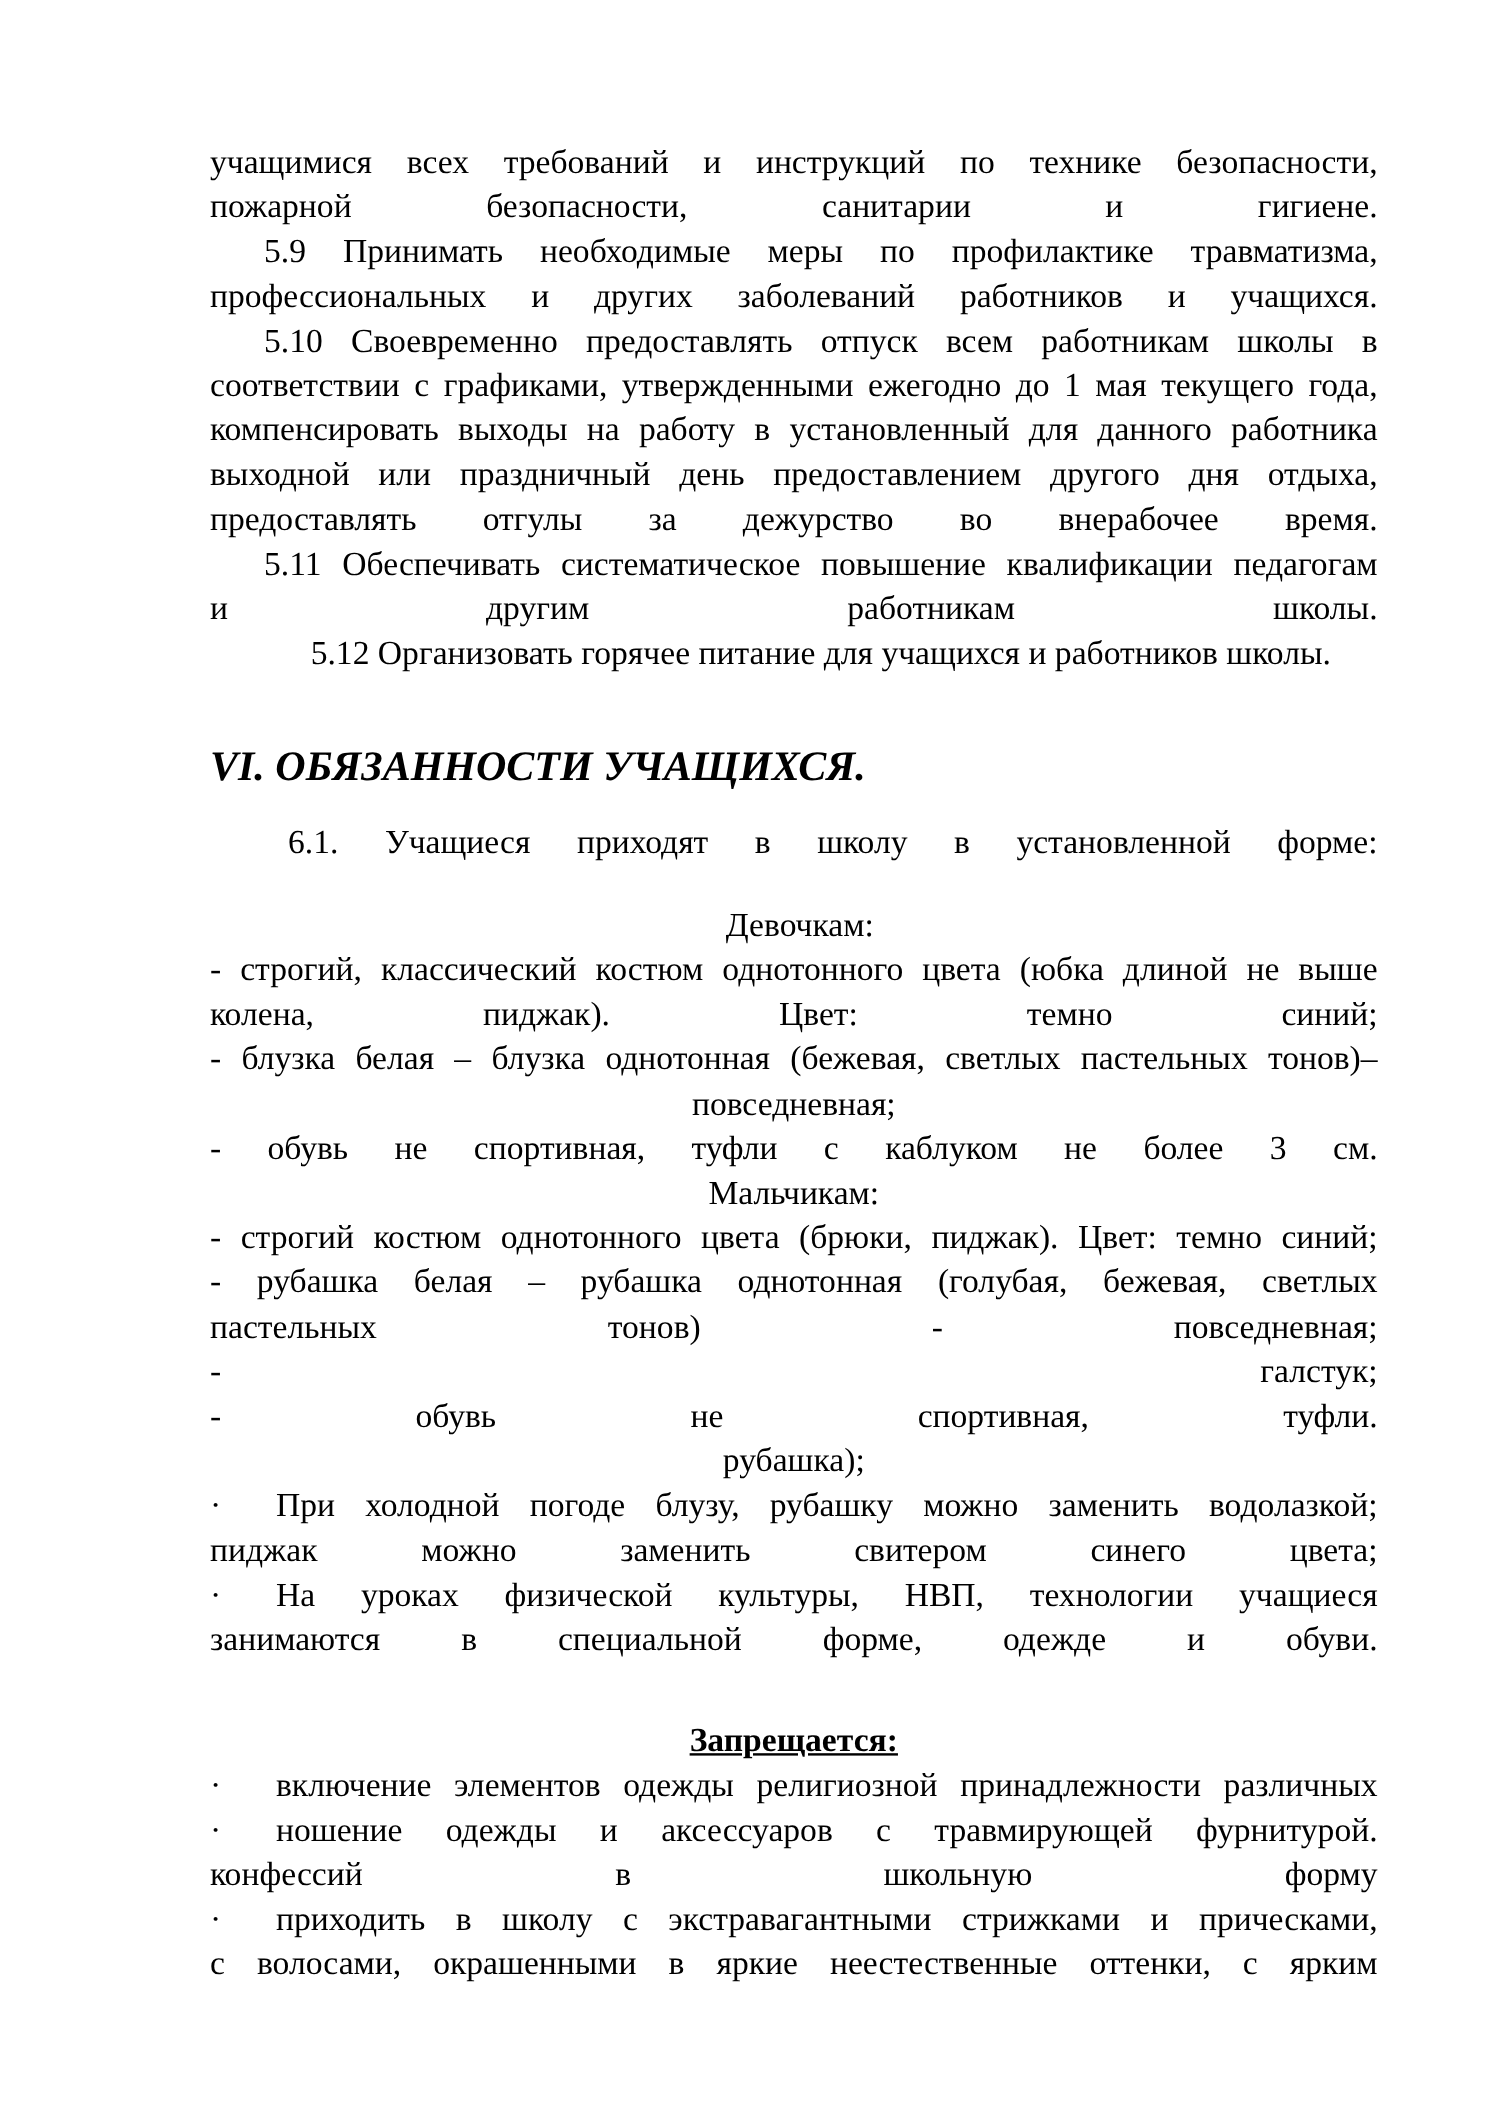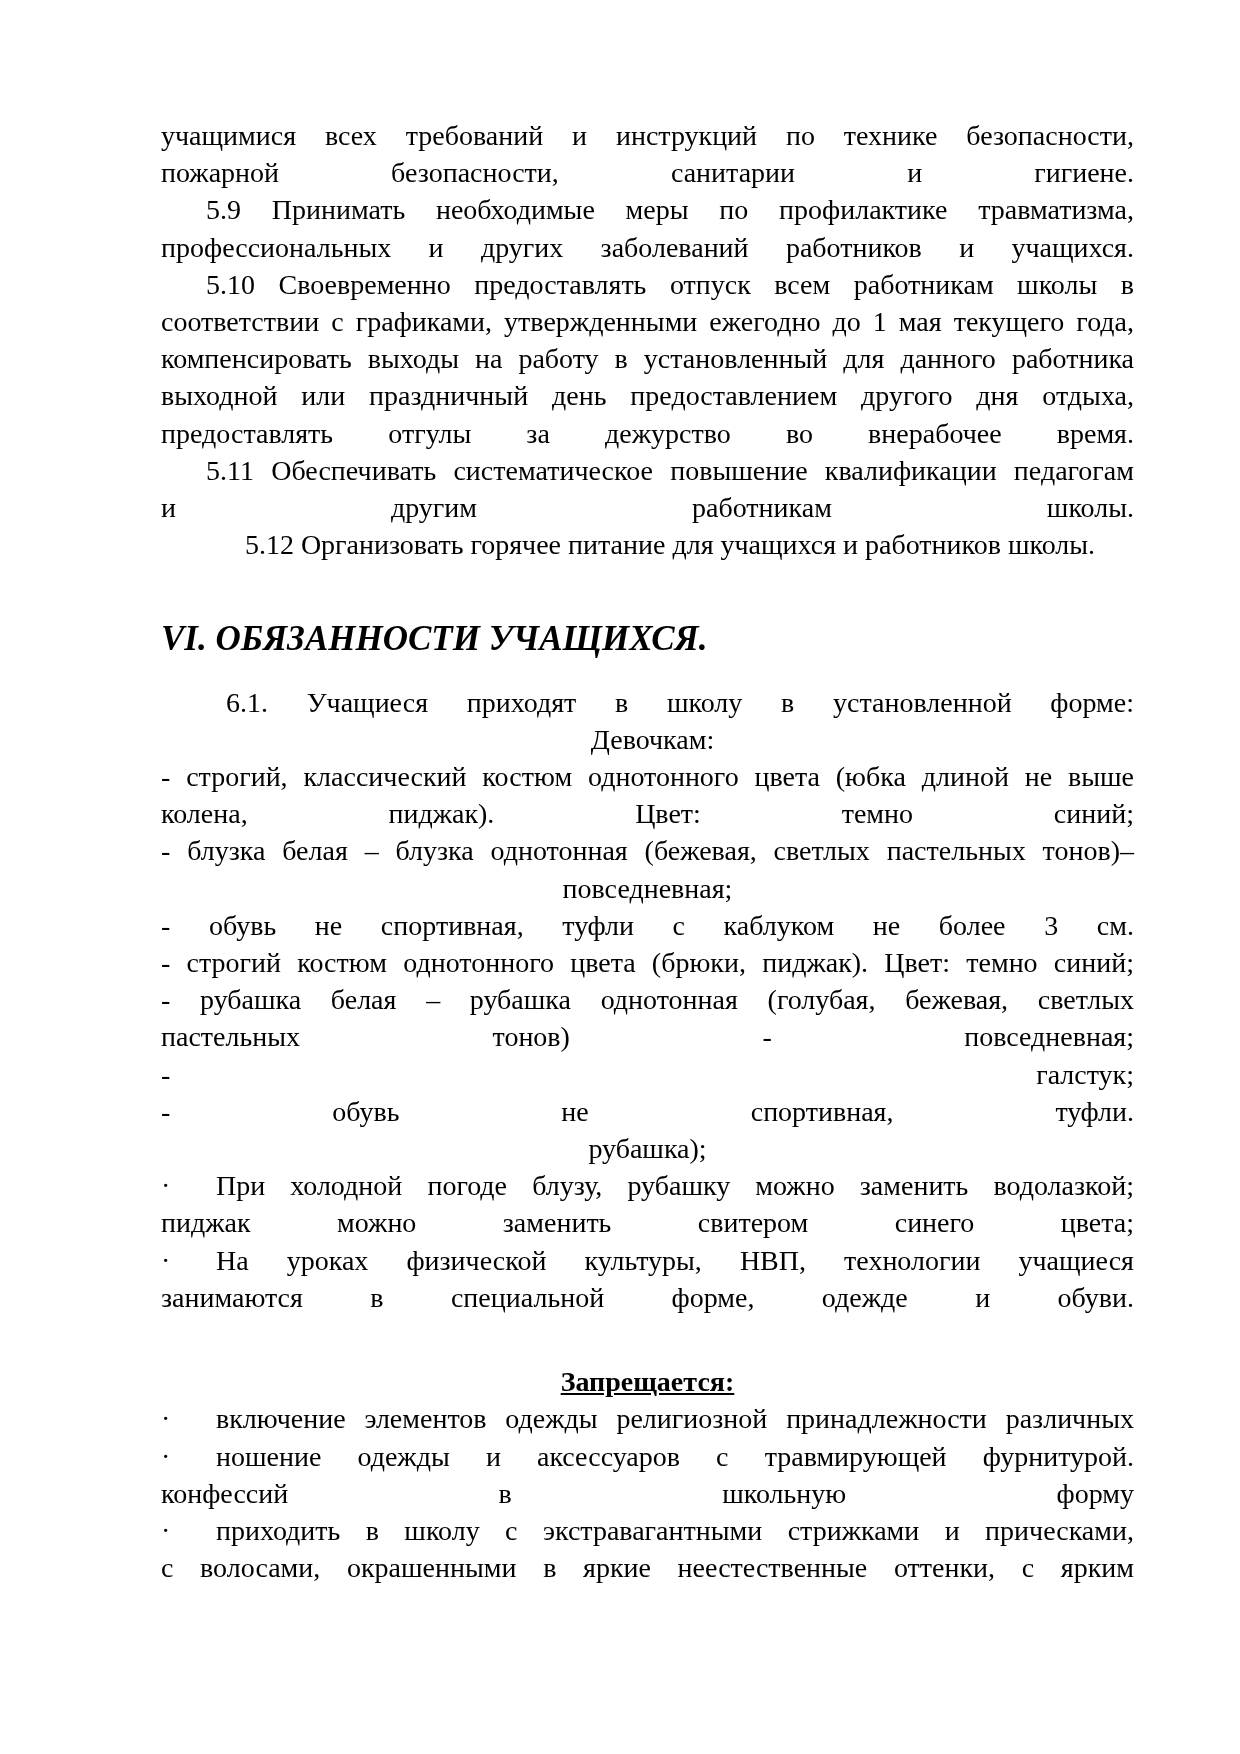--- a/index.html
+++ b/index.html
@@ -7,35 +7,35 @@
     width: 1240px;
     height: 1754px;
     background: #ffffff;
     color: #000000;
     font-family: "Liberation Serif", serif;
     position: relative;
     overflow: hidden;
   }
   .doc {
     position: absolute;
-    left: 161px;
+    left: 175px;
     top: 117px;
     width: 973px;
   }
   .line {
     font-size: 28px;
     line-height: 37.2px;
     min-height: 37.2px;
     white-space: normal;
   }
   .j { text-align: justify; text-align-last: justify; text-justify: inter-word; }
   .l { text-align: center; }
   .i1 { text-indent: 45px; }
   .i2 { text-indent: 65px; }
-  .i3 { text-indent: 10px; }
+  .i3 { text-indent: 10px; margin-top: 32px; }
   .marker { display: inline-block; width: 55px; text-indent: 0; }
   .heading {
     font-weight: bold;
     font-style: italic;
     font-size: 35px;
     margin-top: 57px;
     margin-bottom: 26px;
     text-align: left;
   }
   .strong-underline { font-weight: 700; text-decoration: underline; margin-top: 47px; }
@@ -57,20 +57,21 @@
     <div class="line j">и другим работникам школы.</div>
     <div class="line l i1">5.12 Организовать горячее питание для учащихся и работников школы.</div>
     <div class="line heading">VI. ОБЯЗАННОСТИ УЧАЩИХСЯ.</div>
     <div class="line j i2">6.1. Учащиеся приходят в школу в установленной форме:</div>
     <div class="line l i3">Девочкам:</div>
     <div class="line j">- строгий, классический костюм однотонного цвета (юбка длиной не выше</div>
     <div class="line j">колена, пиджак). Цвет: темно синий;</div>
     <div class="line j">- блузка белая – блузка однотонная (бежевая, светлых пастельных тонов)–</div>
     <div class="line l">повседневная;</div>
     <div class="line j">- обувь не спортивная, туфли с каблуком не более 3 см.</div>
+    <div class="line l">Мальчикам:</div>
     <div class="line j">- строгий костюм однотонного цвета (брюки, пиджак). Цвет: темно синий;</div>
     <div class="line j">- рубашка белая – рубашка однотонная (голубая, бежевая, светлых</div>
     <div class="line j">пастельных тонов) - повседневная;</div>
     <div class="line j">- галстук;</div>
     <div class="line j">- обувь не спортивная, туфли.</div>
     <div class="line l">рубашка);</div>
     <div class="line j"><span class="marker">·</span><span>При холодной погоде блузу, рубашку можно заменить водолазкой;</span></div>
     <div class="line j">пиджак можно заменить свитером синего цвета;</div>
     <div class="line j"><span class="marker">·</span><span>На уроках физической культуры, НВП, технологии учащиеся</span></div>
     <div class="line j">занимаются в специальной форме, одежде и обуви.</div>

